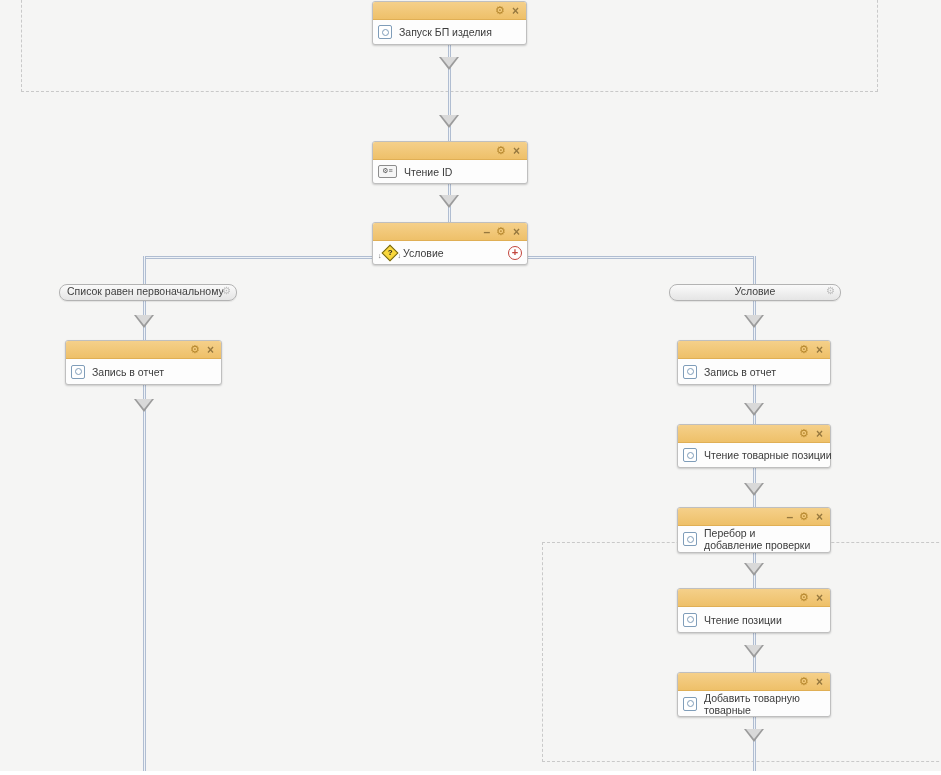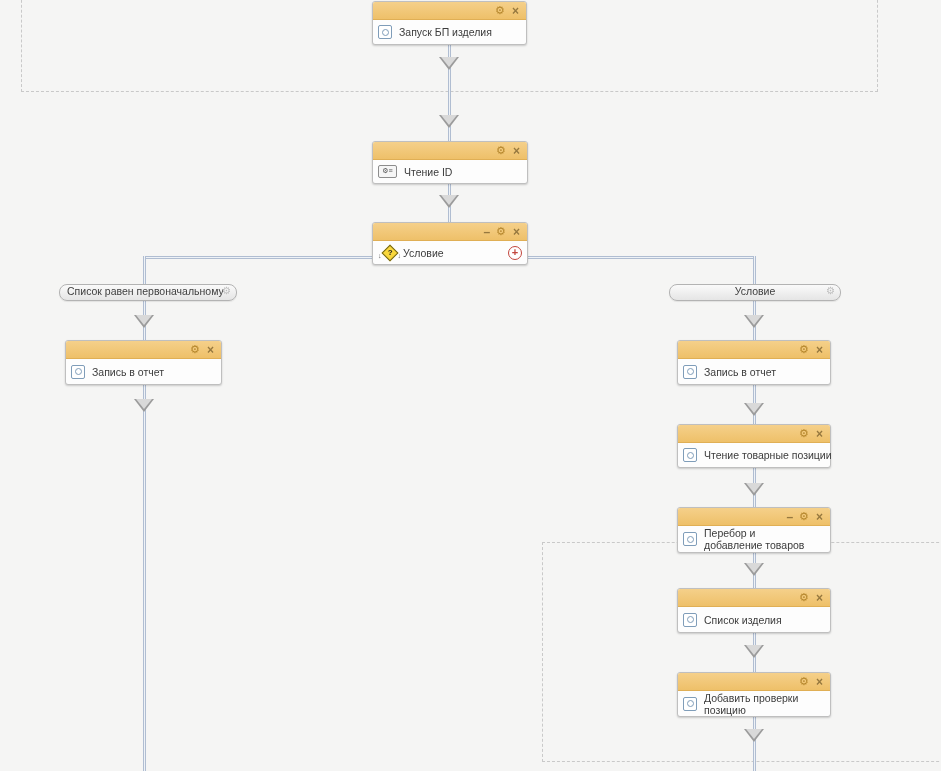--- a/index.html
+++ b/index.html
@@ -181,40 +181,40 @@
   </div>
 
   <div class="node" style="left:677px;top:507px;width:154px;height:46px;">
     <div class="node-header">
       <span class="ctl min">–</span>
       <span class="ctl gear">⚙</span>
       <span class="ctl close">×</span>
     </div>
     <div class="node-body">
       <span class="activity-icon"></span>
-      <span class="node-label wrap">Перебор и добавление товаров</span>
+      <span class="node-label wrap">Перебор и добавление проверки</span>
     </div>
   </div>
 
   <div class="node" style="left:677px;top:588px;width:154px;height:45px;">
     <div class="node-header">
       <span class="ctl gear">⚙</span>
       <span class="ctl close">×</span>
     </div>
     <div class="node-body">
       <span class="activity-icon"></span>
-      <span class="node-label">Список изделия</span>
+      <span class="node-label">Чтение позиции</span>
     </div>
   </div>
 
   <div class="node" style="left:677px;top:672px;width:154px;height:45px;">
     <div class="node-header">
       <span class="ctl gear">⚙</span>
       <span class="ctl close">×</span>
     </div>
     <div class="node-body">
       <span class="activity-icon"></span>
-      <span class="node-label wrap">Добавить проверки позицию</span>
+      <span class="node-label wrap">Добавить товарную товарные</span>
     </div>
   </div>
 
   <div class="bottom-strip"></div>
 </div>
 
 </body></html>

